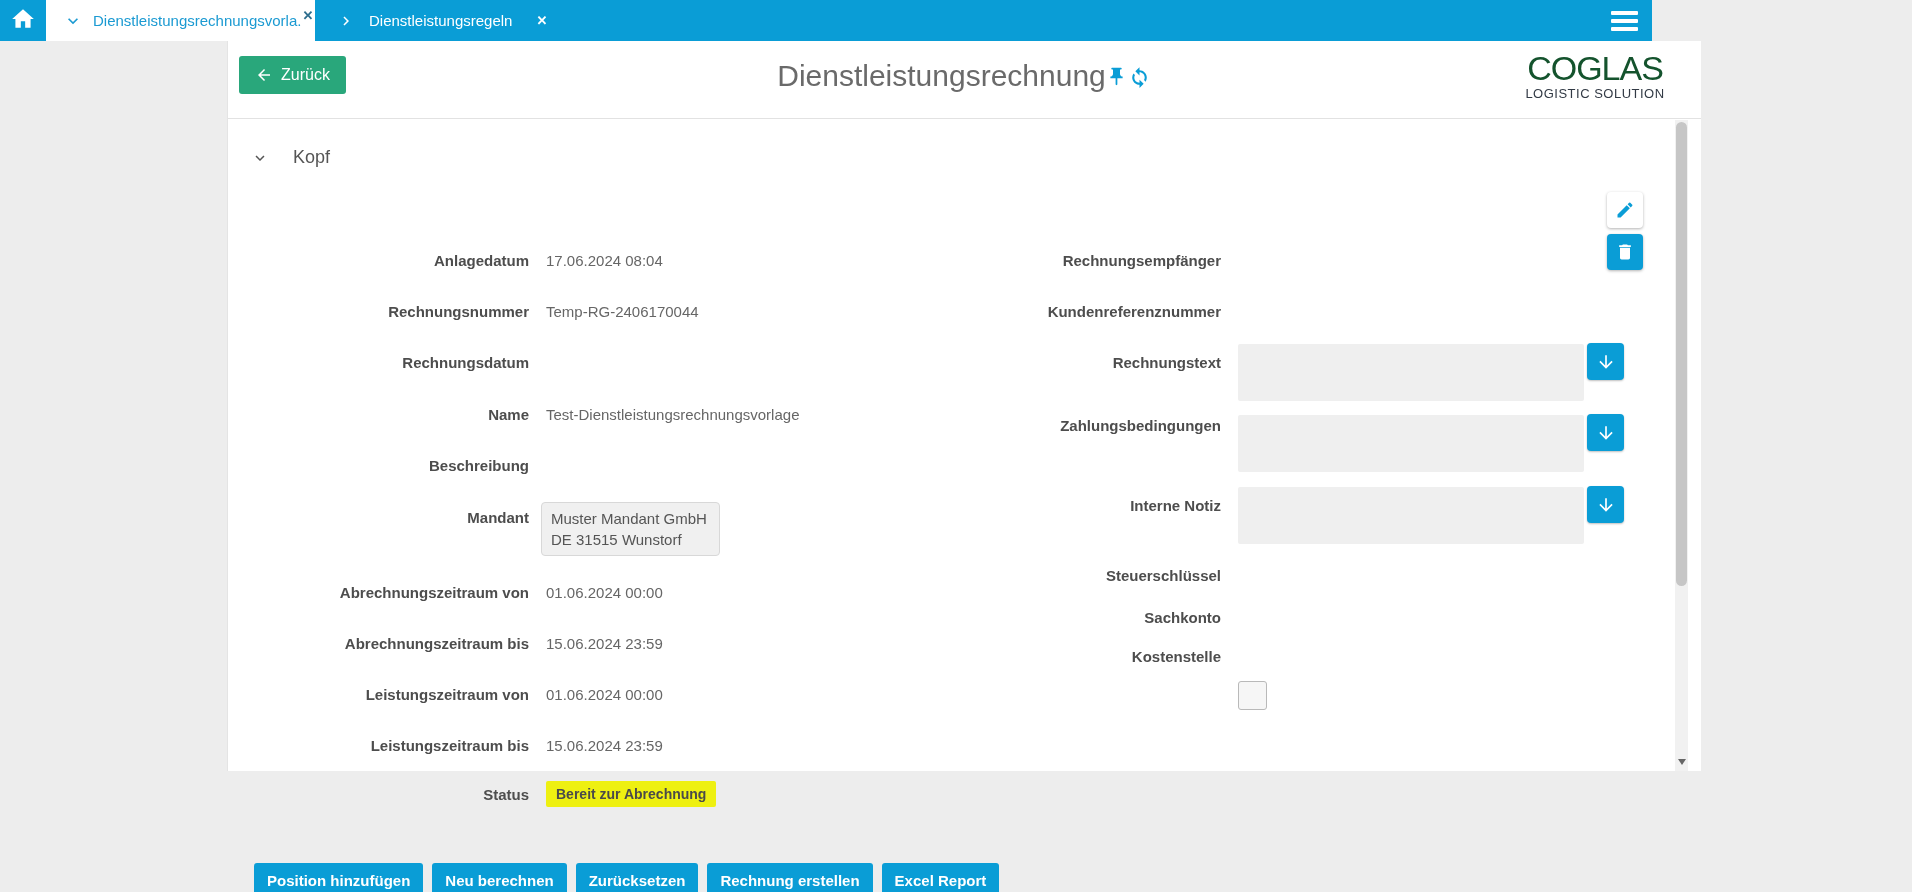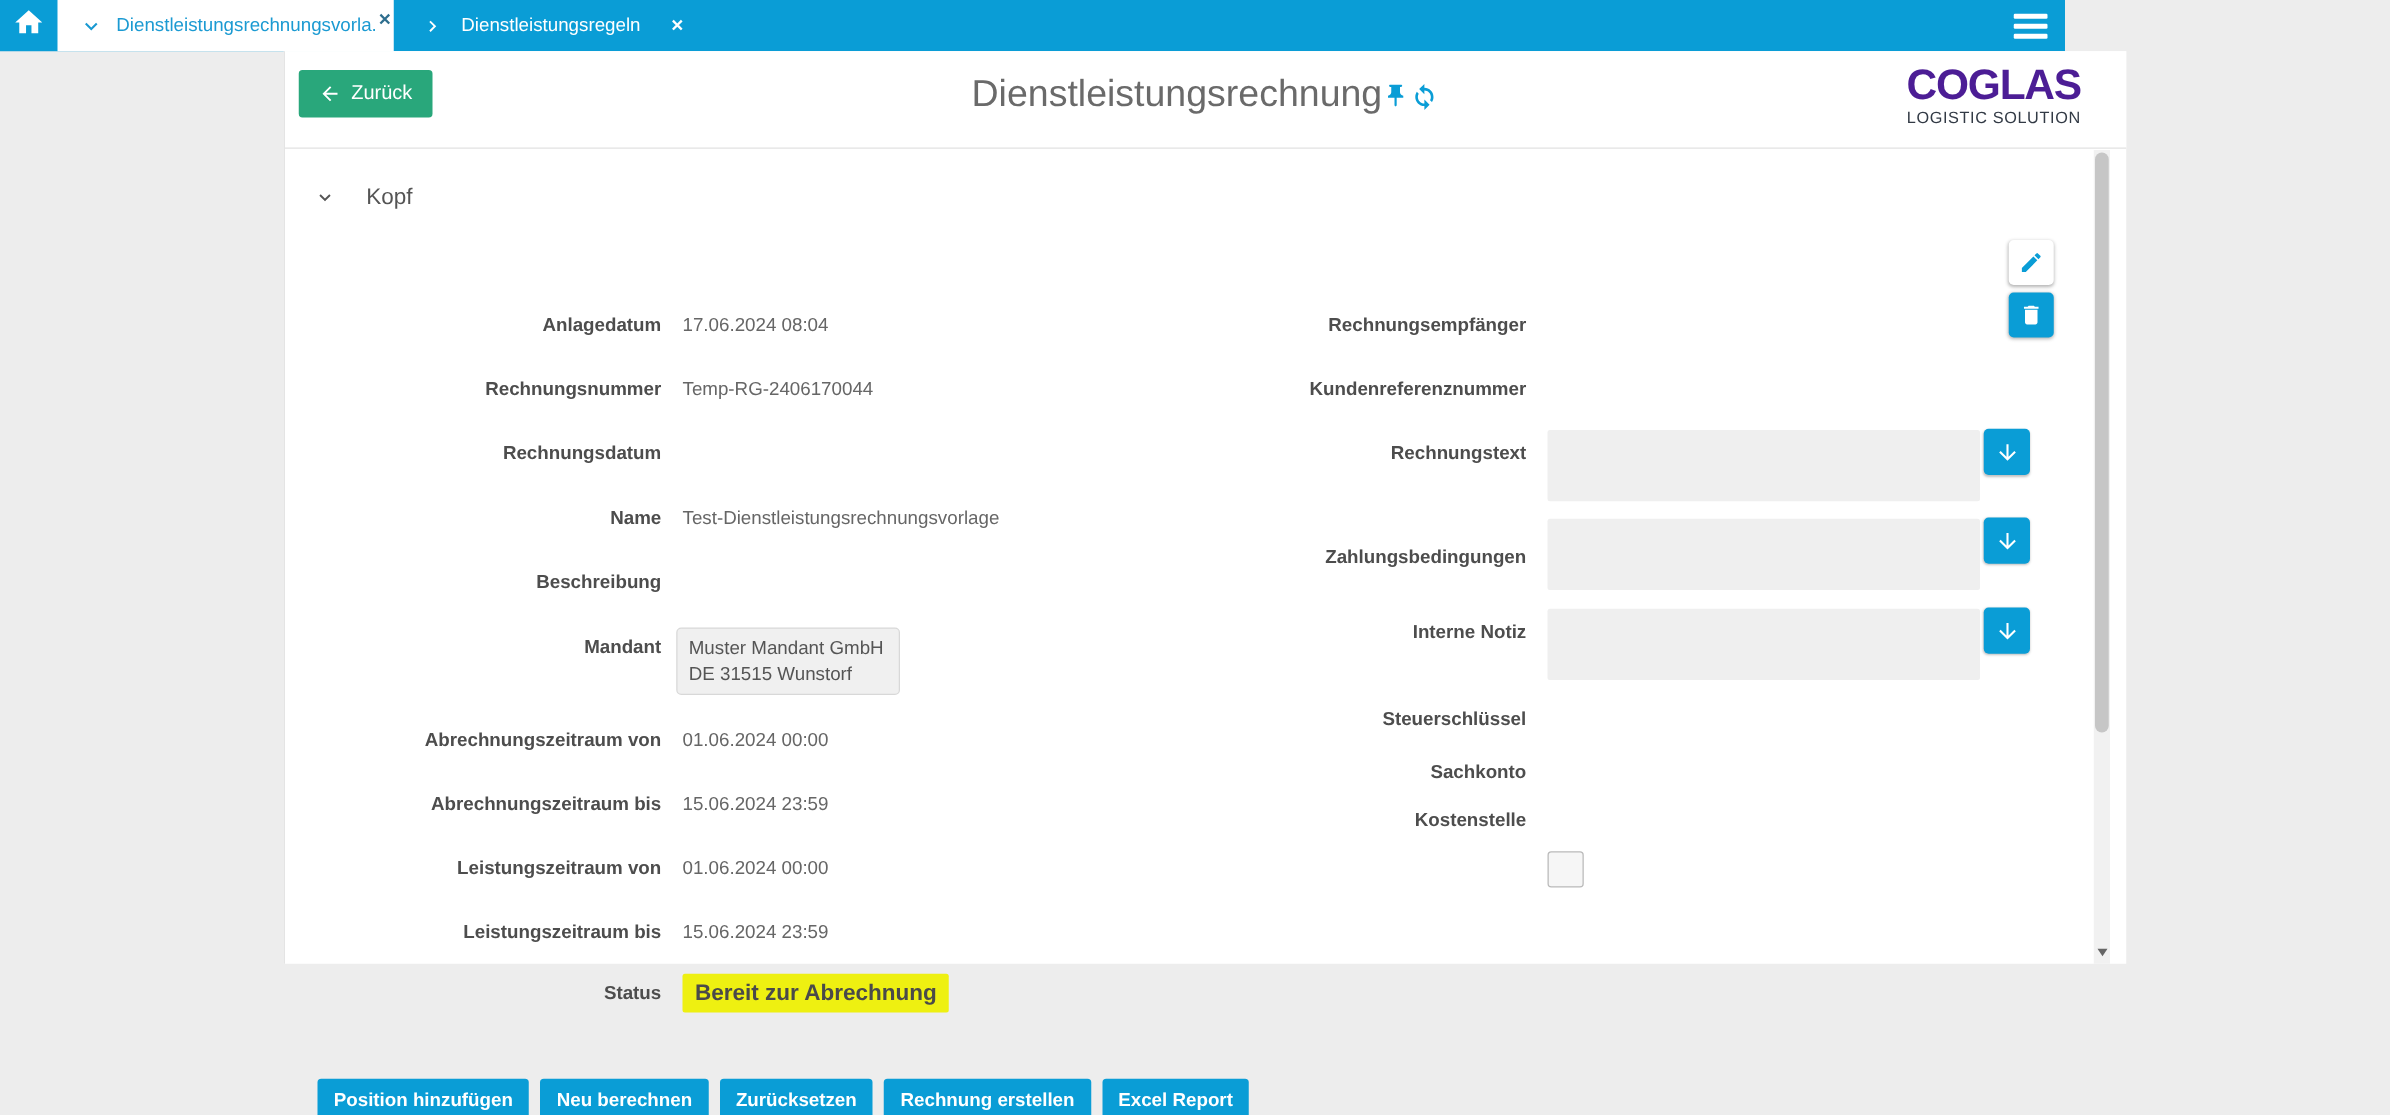--- a/index.html
+++ b/index.html
@@ -27,21 +27,21 @@
 
   .page-header{position:absolute;left:0;top:0;right:0;height:78px;border-bottom:1px solid #e2e2e2;background:#fff;}
   .back-btn{position:absolute;left:11px;top:15px;background:#29a77b;color:#fff;border:none;border-radius:3px;
     font-family:inherit;font-size:16px;padding:10px 16px;display:flex;align-items:center;gap:8px;cursor:pointer;}
   .back-btn svg{width:18px;height:18px;fill:#fff;}
   .title-wrap{position:absolute;left:0;right:0;top:18px;display:flex;justify-content:center;align-items:center;pointer-events:none;}
   .page-title{font-size:30px;color:#6a6a6a;white-space:nowrap;}
   .title-icon{pointer-events:auto;cursor:pointer;display:flex;}
   .title-icon svg{fill:#0a9dd6;}
   .logo{position:absolute;right:31px;top:9px;width:150px;text-align:center;}
-  .logo-name{font-size:34px;line-height:36px;font-weight:700;color:#4c1d95;letter-spacing:-1px;}
+  .logo-name{font-size:34px;line-height:36px;font-weight:400;color:#14532d;letter-spacing:-1px;}
   .logo-sub{font-size:13px;color:#323a45;letter-spacing:0.5px;margin-top:0px;}
 
   
   .kopf-row{position:absolute;left:23px;top:106px;display:flex;align-items:center;cursor:pointer;}
   .kopf-row svg{width:18px;height:18px;fill:#555;}
   .kopf-row .sec-label{margin-left:24px;font-size:18px;color:#555;}
   .tabs-row{position:absolute;left:28px;top:158px;display:flex;align-items:center;height:28px;}
   .tabs-row svg{width:18px;height:18px;fill:#555;}
   .tabs-row .sec-label{margin-left:11px;font-size:18px;color:#555;cursor:pointer;}
   .vdiv{width:1px;height:26px;background:#d9d9d9;margin-left:40px;}
@@ -51,21 +51,21 @@
   
   .frow{position:absolute;left:0;display:flex;align-items:center;height:24px;}
   .frow .lbl{width:301px;text-align:right;font-weight:700;font-size:15px;color:#4d4d4d;white-space:nowrap;}
   .frow .val{margin-left:17px;font-size:15px;color:#666;white-space:nowrap;}
   .rrow{position:absolute;left:700px;display:flex;align-items:center;height:24px;}
   .rrow .lbl{width:293px;text-align:right;font-weight:700;font-size:15px;color:#4d4d4d;white-space:nowrap;}
 
   .mandant-box{position:absolute;left:313px;top:461px;width:179px;height:54px;background:#f0f0f0;
     border:1px solid #d8d8d8;border-radius:4px;padding:5px 9px;font-size:15px;color:#555;line-height:21px;cursor:pointer;}
 
-  .status-badge{margin-left:17px;background:#eef011;color:#4a4a4a;font-weight:700;font-size:18px;
+  .status-badge{margin-left:17px;background:#eef011;color:#4a4a4a;font-weight:700;font-size:14px;
     padding:5px 10px;border-radius:2px;white-space:nowrap;}
 
   .textarea{position:absolute;left:1010px;width:346px;height:57px;background:#efefef;border:none;border-radius:2px;
     resize:none;font-family:inherit;font-size:14px;color:#555;padding:6px 8px;}
   .arrow-btn{position:absolute;left:1359px;width:37px;height:37px;background:#0a9dd6;border:none;border-radius:4px;
     display:flex;align-items:center;justify-content:center;cursor:pointer;box-shadow:0 1px 2px rgba(0,0,0,.25);}
   .arrow-btn svg{width:20px;height:20px;fill:#fff;}
 
   .checkbox{position:absolute;left:1010px;top:640px;width:29px;height:29px;background:#f6f6f6;
     border:1px solid #b9b9b9;border-radius:3px;cursor:pointer;}
@@ -214,21 +214,21 @@
   <div class="rrow" style="top:309px">
     <span class="lbl">Rechnungstext</span>
   </div>
   <textarea class="textarea" style="top: 303px;"></textarea>
   <button class="arrow-btn" style="top:302px">
     <svg viewBox="0 0 24 24">
         <path d="M20 12l-1.41-1.41L13 16.17V4h-2v12.17l-5.58-5.59L4 12l8 8 8-8z"></path>
       </svg>
   </button>
 
-  <div class="rrow" style="top:392px">
+  <div class="rrow" style="top:372px">
     <span class="lbl">Zahlungsbedingungen</span>
   </div>
   <textarea class="textarea" style="top: 374px;"></textarea>
   <button class="arrow-btn" style="top:373px">
     <svg viewBox="0 0 24 24">
         <path d="M20 12l-1.41-1.41L13 16.17V4h-2v12.17l-5.58-5.59L4 12l8 8 8-8z"></path>
       </svg>
   </button>
 
   <div class="rrow" style="top:452px">

